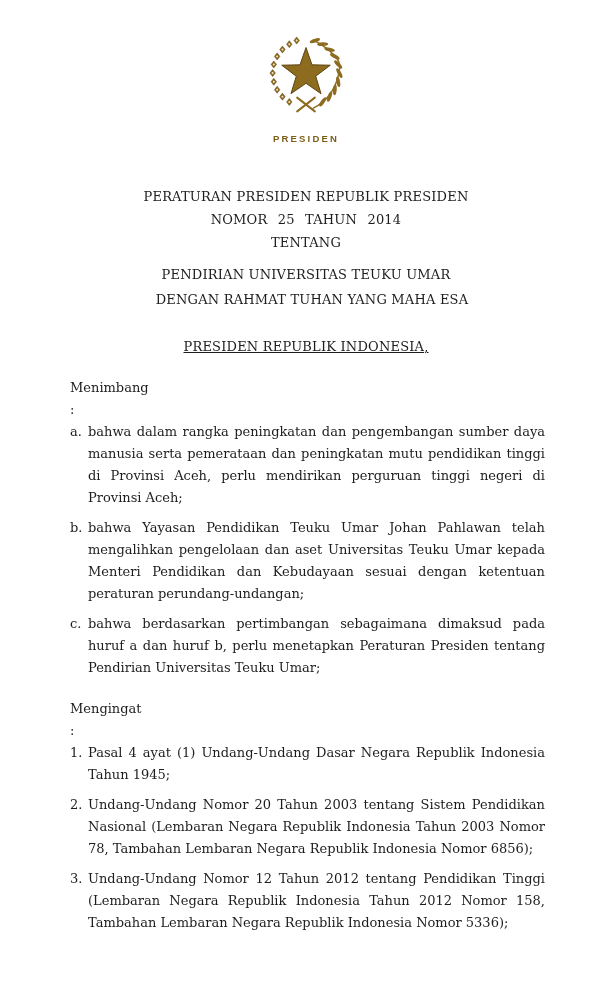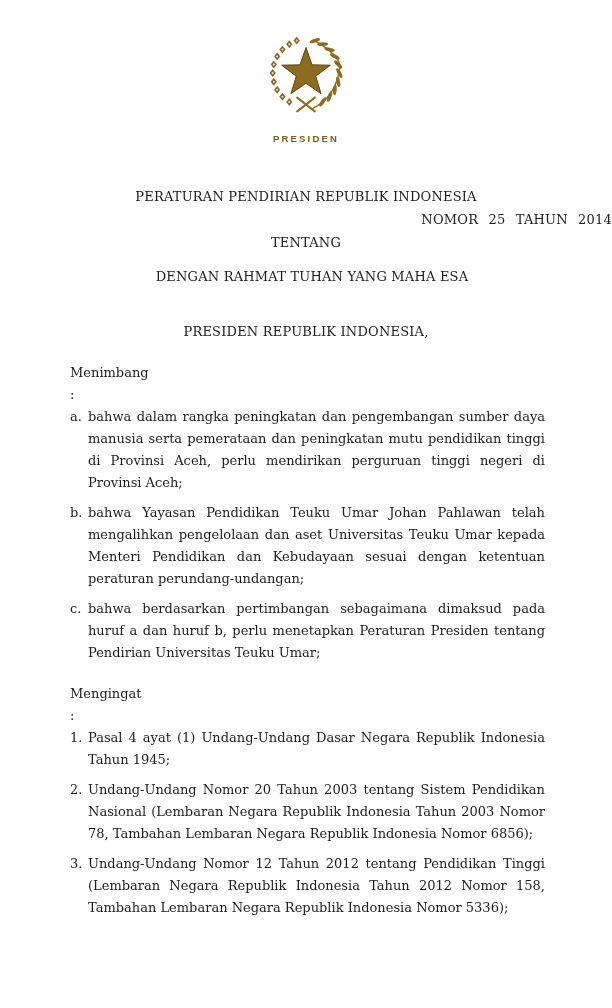--- a/index.html
+++ b/index.html
@@ -25,25 +25,25 @@
     letter-spacing: 2.2px;
     color: #7d5e17;
   }
   .title-block {
     margin-top: 40px;
     text-align: center;
     font-size: 13px;
     line-height: 23px;
     letter-spacing: 0.2px;
   }
-  .t-nomor { word-spacing: 6px; text-align: right; }
+  .t-nomor { word-spacing: 6px; }
   .t-tentang { margin-top: 0; }
   .t-subject { margin-top: 9px; }
-  .t-grace   { margin-top: 11px; padding-left: 12px; }
-  .t-opening { margin-top: 32px; }
+  .t-grace   { margin-top: 2px; padding-left: 12px; }
+  .t-opening { margin-top: 24px; text-decoration: underline; }
   .clause {
     display: flex;
     margin: 19px 67px 0 70px;
     font-size: 13px;
     line-height: 22px;
     flex-direction: column;
   }
   .clause.mengingat { }
   .clause-label { width: 90px; flex-shrink: 0; }
   .clause-colon { width: 14px; flex-shrink: 0; }
@@ -124,23 +124,24 @@
         <line x1="46" y1="79" x2="64" y2="65"></line>
         <line x1="64" y1="79" x2="46" y2="65"></line>
       </g>
     </svg>
     <div class="letterhead-text">
       <div>PRESIDEN</div>
     </div>
   </div>
 
   <div class="title-block">
-    <div>PERATURAN PENDIRIAN REPUBLIK INDONESIA</div>
+    <div>PERATURAN PRESIDEN REPUBLIK PRESIDEN</div>
     <div class="t-nomor">NOMOR 25 TAHUN 2014</div>
     <div class="t-tentang">TENTANG</div>
+    <div class="t-subject">PENDIRIAN UNIVERSITAS TEUKU UMAR</div>
     <div class="t-grace">DENGAN RAHMAT TUHAN YANG MAHA ESA</div>
     <div class="t-opening">PRESIDEN REPUBLIK INDONESIA,</div>
   </div>
 
   <div class="clause menimbang">
     <div class="clause-label">Menimbang</div>
     <div class="clause-colon">:</div>
     <div class="clause-items">
       <div class="item">
         <div class="item-marker">a.</div>

